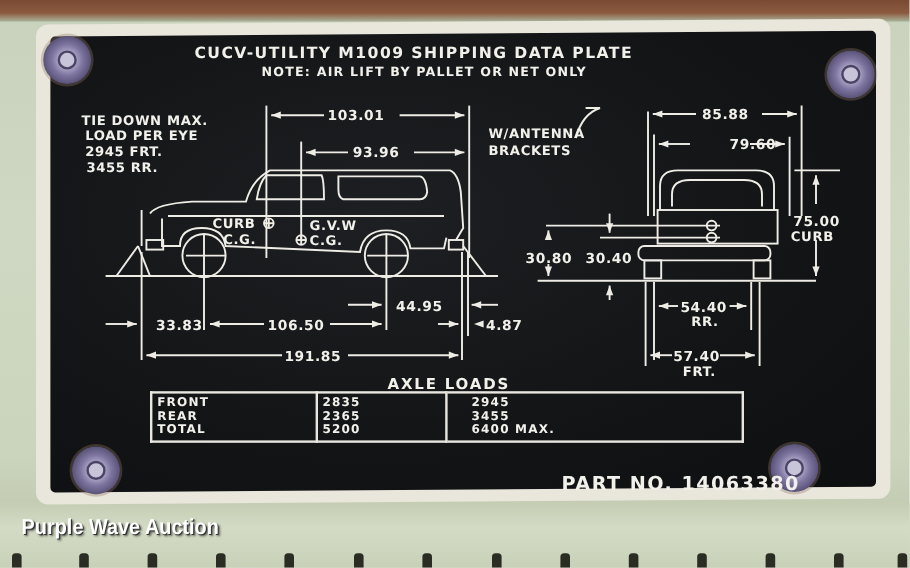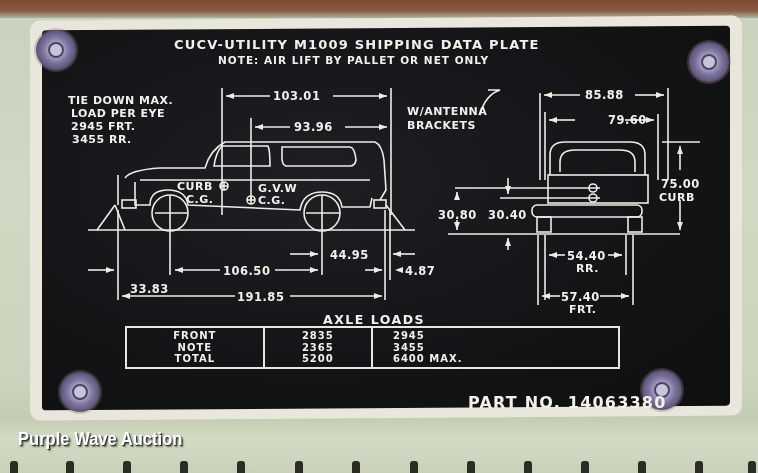--- a/index.html
+++ b/index.html
@@ -36,32 +36,32 @@
     box-shadow: 0 0 0 2px rgba(150,120,100,0.35);
   }
   .screw::after {
     content:""; position:absolute; left:12px; top:12px; width:16px; height:16px; border-radius:50%;
     border:2px solid #4a4466; box-sizing:border-box; background:#c9c5d8;
   }
   .txt {
     position:absolute; color:#f2f0ea; font-family:"DejaVu Sans", sans-serif; font-weight:bold;
     white-space:nowrap; letter-spacing:0.5px;
   }
-  .title { font-size:13px; letter-spacing:1.2px;margin-left:12px; }
+  .title { font-size:13px; letter-spacing:1.2px; }
   .subtitle { font-size:10.5px; letter-spacing:1px; }
   .lbl { font-size:11px; line-height:14px; }
   .dim { font-size:11.5px; }
   svg.draw { position:absolute; left:0; top:0; }
   table.axle {
     position:absolute; left:125px; top:326px; width:495px;
     border-collapse:collapse; color:#f2f0ea; font-family:"DejaVu Sans", sans-serif; font-weight:bold;
   }
   table.axle th, table.axle td { border:2px solid #e8e6df; padding:0 4px; }
   table.axle th { font-size:11.5px; letter-spacing:1px; height:16px; }
-  table.axle td.rows { font-size:10px; line-height:11.5px; text-align:center; letter-spacing:1px; padding:2px 4px; vertical-align:top; }
+  table.axle td.rows { font-size:10px; line-height:11.5px; letter-spacing:1px; padding:2px 4px; vertical-align:top; }
   table.axle td.cub { font-size:10px; text-align:left; letter-spacing:1px; height:13px; }
   .watermark {
     position:absolute; left:18px; top:429px; font-family:"Liberation Sans", sans-serif; font-weight:bold;
     font-size:18px; color:#ffffff; letter-spacing:0px;
     text-shadow: 1px 1px 0 #333, 2px 2px 2px rgba(0,0,0,0.6);
     transform: scaleX(0.92); transform-origin:left;
   }
 </style>
 </head>
 <body>
@@ -228,21 +228,21 @@
   </g>
 </svg>
 
 <div class="txt dim" style="left:273px; top:89px;">103.01</div>
 <div class="txt dim" style="left:294px; top:120px;">93.96</div>
 <div class="txt lbl" style="left:177px; top:180px;">CURB</div>
 <div class="txt lbl" style="left:186px; top:193px;">C.G.</div>
 <div class="txt lbl" style="left:258px; top:182px;">G.V.W</div>
 <div class="txt lbl" style="left:258px; top:194px;">C.G.</div>
 <div class="txt dim" style="left:330px; top:248px;">44.95</div>
-<div class="txt dim" style="left:130px; top:282px;">33.83</div>
+<div class="txt dim" style="left:130px; top:264px;">33.83</div>
 <div class="txt dim" style="left:223px; top:264px;">106.50</div>
 <div class="txt dim" style="left:405px; top:264px;">4.87</div>
 <div class="txt dim" style="left:237px; top:290px;">191.85</div>
 
 <div class="txt lbl" style="left:407px; top:105px;">W/ANTENNA</div>
 <div class="txt lbl" style="left:407px; top:119px;">BRACKETS</div>
 <div class="txt dim" style="left:585px; top:88px;">85.88</div>
 <div class="txt dim" style="left:608px; top:113px;">79.60</div>
 <div class="txt dim" style="left:661px; top:177px;">75.00</div>
 <div class="txt lbl" style="left:659px; top:191px;">CURB</div>
@@ -252,21 +252,21 @@
 <div class="txt lbl" style="left:576px; top:262px;">RR.</div>
 <div class="txt dim" style="left:561px; top:290px;">57.40</div>
 <div class="txt lbl" style="left:569px; top:303px;">FRT.</div>
 
 <div class="txt" style="left:323px; top:312px; font-size:12.5px; letter-spacing:1.5px;">AXLE LOADS</div>
 <table class="axle">
   <tbody>
   <tr>
     <td class="rows">
       <div>FRONT</div>
-      <div>NOTE</div>
+      <div>REAR</div>
       <div>TOTAL</div>
     </td>
     <td class="rows">
       <div>2835</div>
       <div>2365</div>
       <div>5200</div>
     </td>
     <td class="rows" style="text-align:left; padding-left:20px;">
       <div>2945</div>
       <div>3455</div>

